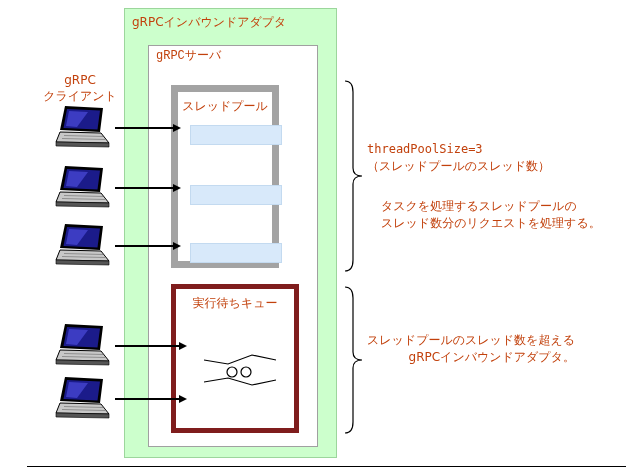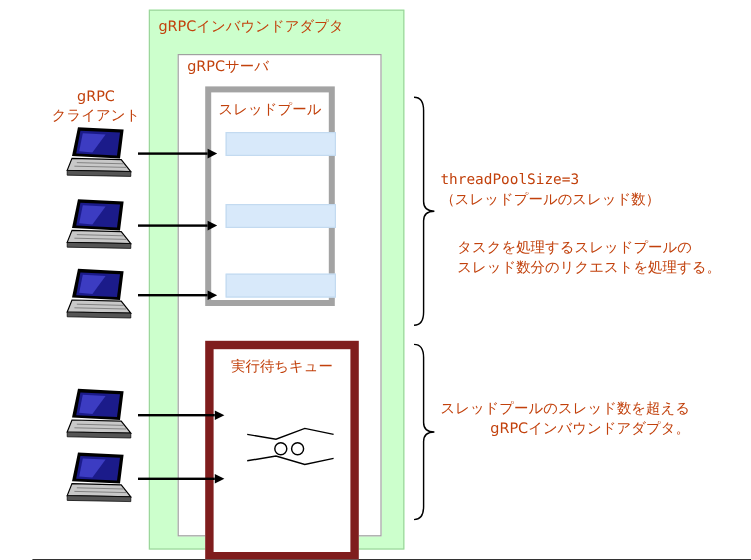--- a/index.html
+++ b/index.html
@@ -8,30 +8,30 @@
     font-family:"DejaVu Sans","Liberation Sans",sans-serif;font-size:12px;color:#c2410c;
     border-bottom:1px solid #000;box-sizing:border-box;margin-left:27px;
   }
   
   .adapter-box{position:absolute;left:97px;top:8px;width:213px;height:450px;
     background:#ccffcc;border:1px solid #9cd69c;box-sizing:border-box;}
   .adapter-label{position:absolute;left:7px;top:5px;white-space:nowrap;}
   
   .server-box{position:absolute;left:121px;top:45px;width:170px;height:402px;
     background:#fff;border:1px solid #a0a0a0;box-sizing:border-box;}
-  .server-label{position:absolute;left:7px;top:1px;white-space:nowrap;}
+  .server-label{position:absolute;left:7px;top:1px;white-space:nowrap;font-family:Liberation Mono, monospace;}
   
-  .pool-box{position:absolute;left:144px;top:72px;width:108px;height:183px;
-    background:#fff;border:5px solid #a3a3a3;box-sizing:border-box;}
+  .pool-box{position:absolute;left:144px;top:85px;width:108px;height:183px;
+    background:#fff;border:7px solid #a3a3a3;box-sizing:border-box;}
   .pool-label{position:absolute;left:0;top:6px;width:100%;text-align:center;white-space:nowrap;}
   .slot{position:absolute;left:12px;width:92px;height:20px;background:#d8e9fa;border:1px solid #c3daf0;box-sizing:border-box;}
   .slot1{top:33px;} .slot2{top:93px;} .slot3{top:151px;}
   
-  .queue-box{position:absolute;left:144px;top:284px;width:128px;height:183px;
-    background:#fff;border:7px solid #7f1d1d;box-sizing:border-box;padding-left:14px;}
+  .queue-box{position:absolute;left:144px;top:284px;width:128px;height:149px;
+    background:#fff;border:5px solid #7f1d1d;box-sizing:border-box;padding-left:14px;}
   .queue-label{position:absolute;left:0;top:6px;width:100%;text-align:center;white-space:nowrap;}
   .queue-icon{position:absolute;left:24px;top:60px;}
   
   .client-label{position:absolute;left:8px;top:72px;width:90px;text-align:center;line-height:16px;}
   .laptop{position:absolute;left:28px;}
   .laptop1{top:105px;} .laptop2{top:165px;} .laptop3{top:223px;}
   .laptop4{top:323px;} .laptop5{top:376px;}
   
   .arrow{position:absolute;height:2px;background:#000;}
   .arrow::after{content:"";position:absolute;right:-8px;top:-3px;width:0;height:0;

